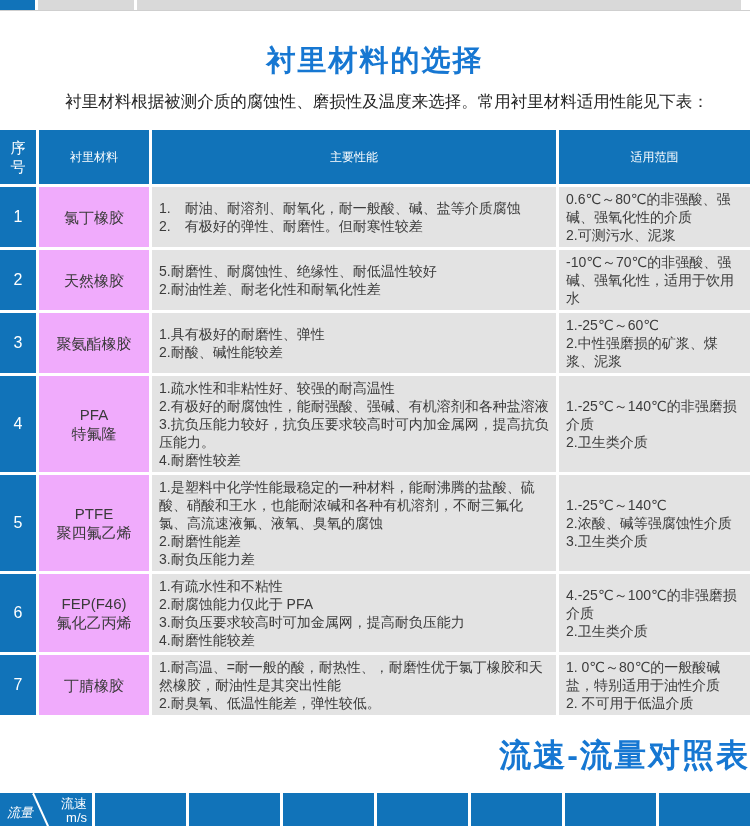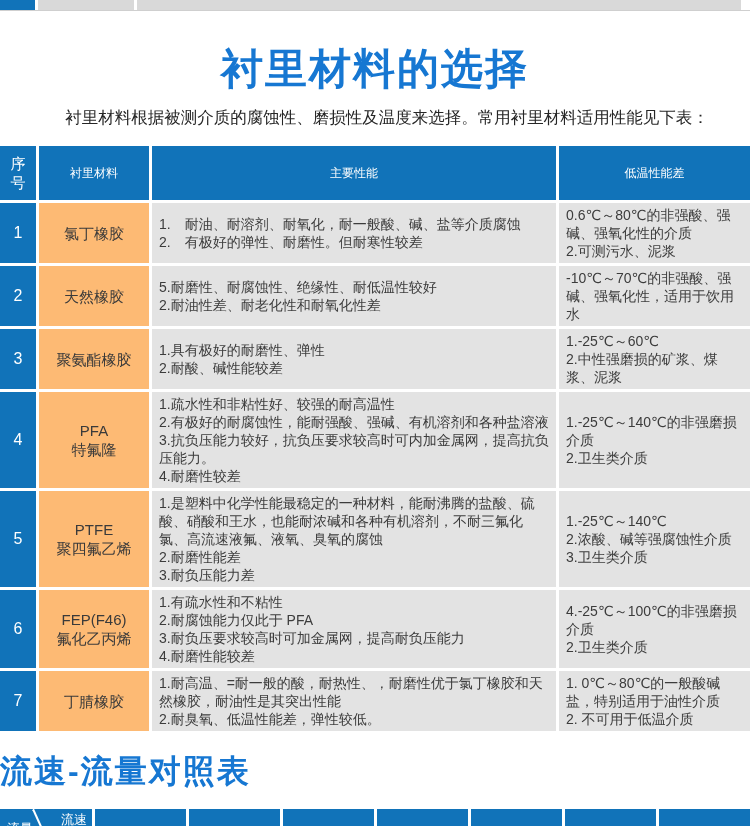--- a/index.html
+++ b/index.html
@@ -16,21 +16,21 @@
     border-bottom: 1px solid #cfcfcf;
   }
   .topbar .seg { position: absolute; top: 0; height: 10px; }
   .seg-active { left: 0;   width: 35px;  background: #1173b9; }
   .seg-a      { left: 38px; width: 96px; background: #d9d9d9; }
   .seg-b      { left: 137px; width: 604px; background: #d9d9d9; }
 
   .page-title {
     margin: 30px 0 10px 0;
     text-align: center;
-    font-size: 42px;
+    font-size: 29px;
     font-weight: 600;
     letter-spacing: 2px;
     color: #1677d2;
   }
   .intro {
     text-align: center;
     font-size: 16.5px;
     color: #262626;
     white-space: nowrap;
     margin: 0 0 14px 0;
@@ -56,42 +56,42 @@
   }
   .m-tbl th.no-h { font-size: 15px; line-height: 19px; }
   .m-tbl td { vertical-align: middle; }
   .idx-cell {
     background: #1173b9;
     color: #ffffff;
     text-align: center;
     font-size: 16px;
   }
   .mat-cell {
-    background: #fdba74;
+    background: #f0abfc;
     color: #3a3a3a;
     text-align: center;
     font-size: 15px;
     font-weight: 500;
     white-space: pre-line;
     line-height: 19px;
   }
   .txt-cell {
     background: #e3e3e3;
     color: #3c3c3c;
     font-size: 14px;
     line-height: 18px;
     padding: 3px 7px;
     text-align: left;
     white-space: pre-line;
   }
 
   
   .page-title2 {
     margin: 16px 0 12px 0;
-    text-align: left;
+    text-align: right;
     font-size: 32px;
     font-weight: 600;
     letter-spacing: 2px;
     color: #1677d2;
   }
   .f-tbl th {
     background: #1173b9;
     color: #ffffff;
     font-size: 22px;
     font-weight: 400;
@@ -102,21 +102,21 @@
     line-height: 26px;
     padding: 0;
   }
   .corner {
     position: relative;
     padding: 0;
   }
   .corner svg { position: absolute; left: 0; top: 0; width: 100%; height: 100%; }
   .corner .lbl { position: absolute; color: #fff; font-size: 13px; line-height: 14px; font-weight: 400; }
   .lbl-v { top: 4px; right: 5px; text-align: right; }
-  .lbl-q { top: 13px; left: 7px; text-align: right; }
+  .lbl-q { top: 13px; left: 7px; text-align: right; font-style: italic; }
   .lbl-v .unit { display: block; }
 </style>
 </head>
 <body>
 
 <div class="topbar">
   <div class="seg seg-active"></div>
   <div class="seg seg-a"></div>
   <div class="seg seg-b"></div>
 </div>
@@ -130,21 +130,21 @@
       <col style="width:110px">
       <col style="width:404px">
       <col style="width:191px">
     </colgroup>
   <thead>
     <tr>
       <th class="no-h">序
 号</th>
       <th>衬里材料</th>
       <th>主要性能</th>
-      <th>低温性能差</th>
+      <th>适用范围</th>
     </tr>
   </thead>
   <tbody>
 
       <tr>
         <td class="idx-cell">1</td>
         <td class="mat-cell">氯丁橡胶</td>
         <td class="txt-cell">1.　耐油、耐溶剂、耐氧化，耐一般酸、碱、盐等介质腐蚀
 2.　有极好的弹性、耐磨性。但耐寒性较差</td>
         <td class="txt-cell">0.6℃～80℃的非强酸、强碱、强氧化性的介质　　　2.可测污水、泥浆</td>

